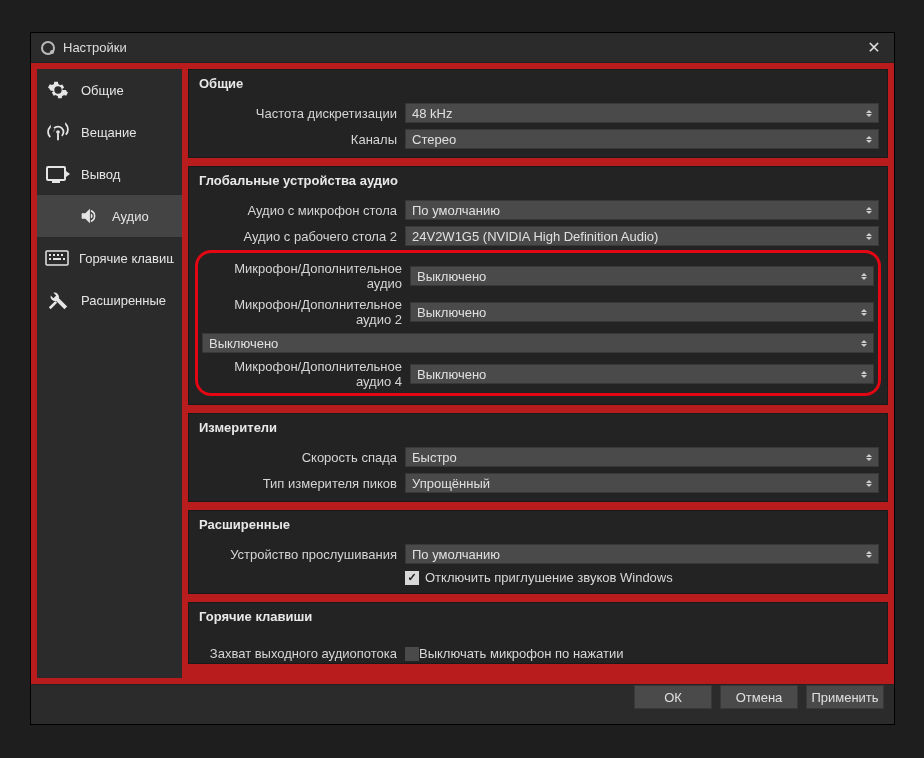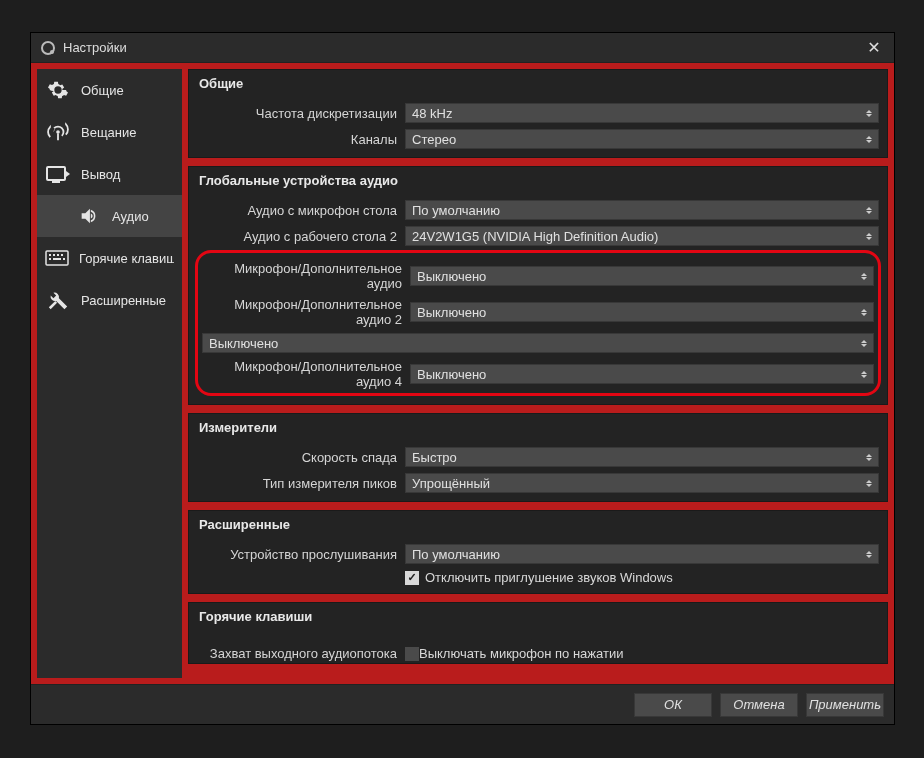--- a/index.html
+++ b/index.html
@@ -140,27 +140,25 @@
 }
 .checkbox {
   width: 14px; height: 14px;
   background: #d8d8d8;
   display: flex; align-items: center; justify-content: center;
   color: #222; font-size: 11px; font-weight: bold;
 }
 .footer {
   height: 40px;
   display: flex;
-  align-items: center;
   justify-content: flex-end;
   gap: 8px;
   padding: 0 10px;
   background: #2b2b2b;
   border-top: 1px solid #222;
-  font-style: italic;
 }
 .btn {
   min-width: 78px;
   height: 24px;
   background: #4a4a4a;
   border: 1px solid #383838;
   color: #e0e0e0;
   display: flex;
   align-items: center;
   justify-content: center;

